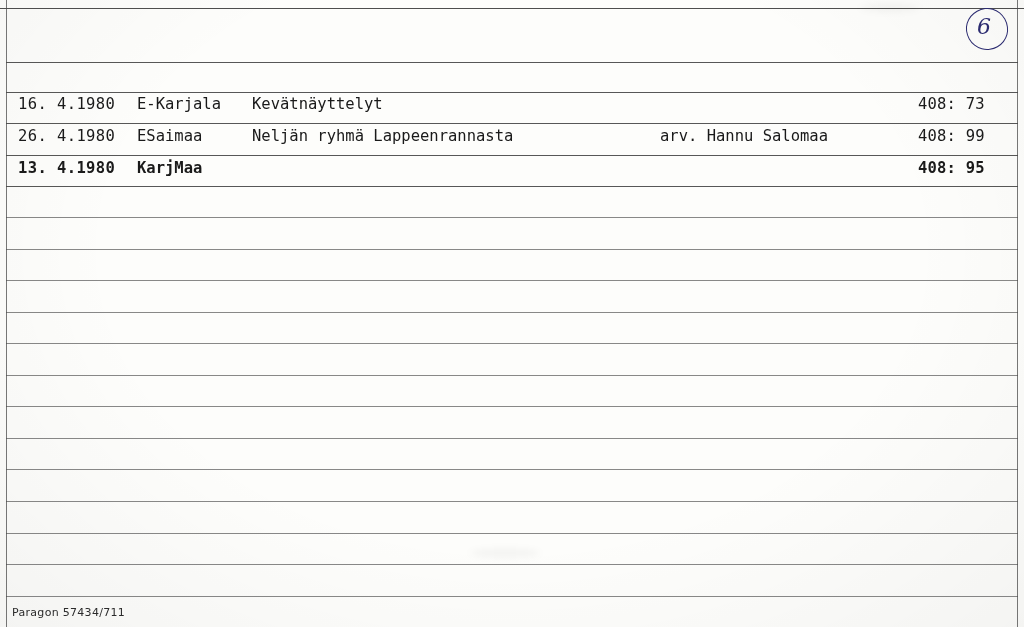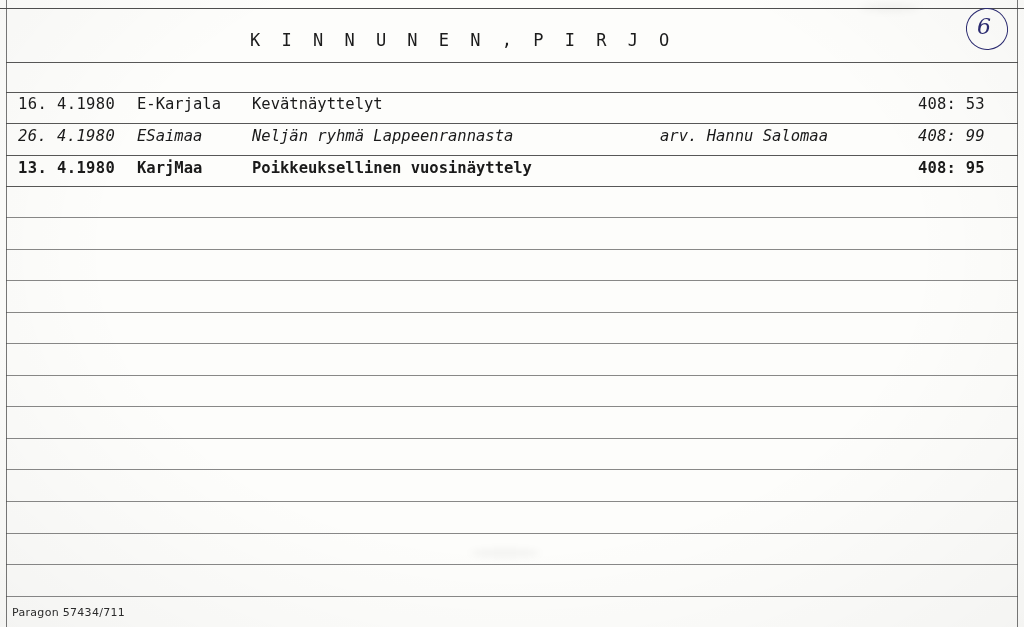--- a/index.html
+++ b/index.html
@@ -154,43 +154,41 @@
   <div class="rule thin" style="top:533px;"></div>
   <div class="rule thin" style="top:564px;"></div>
   <div class="rule thin" style="top:596px;"></div>
 
   <div class="vline" style="left:6px;"></div>
   <div class="vline" style="left:1017px;"></div>
 
   <div class="smudge" style="left:470px; top:548px; width:70px; height:10px;"></div>
   <div class="smudge" style="left:860px; top:4px;  width:60px; height:8px;"></div>
 
-  <div class="title">K I N N U N E N , P I R J O</div>
 
   <div class="page-number">
     <div class="circle"></div>
     <div class="num">6</div>
   </div>
 
   <div class="row" style="top:95px;">
     <span class="cell c-date">16. 4.1980</span>
     <span class="cell c-org">E-Karjala</span>
     <span class="cell c-name">Kevätnäyttelyt</span>
-    <span class="cell c-code">408: 53</span>
+    <span class="cell c-code">408: 73</span>
   </div>
 
-  <div class="row" style="top:127px;font-style:italic;">
+  <div class="row" style="top:127px;">
     <span class="cell c-date">26. 4.1980</span>
     <span class="cell c-org">ESaimaa</span>
     <span class="cell c-extra" style="left:660px;">arv. Hannu Salomaa</span>
     <span class="cell c-name">Neljän ryhmä Lappeenrannasta</span>
     <span class="cell c-code">408: 99</span>
   </div>
 
   <div class="row" style="top:159px;font-weight:bold;">
     <span class="cell c-date">13. 4.1980</span>
     <span class="cell c-org">KarjMaa</span>
-    <span class="cell c-name">Poikkeuksellinen vuosinäyttely</span>
     <span class="cell c-code">408: 95</span>
   </div>
 
   <div class="footer">Paragon 57434/711</div>
 </div>
 
 </body></html>

